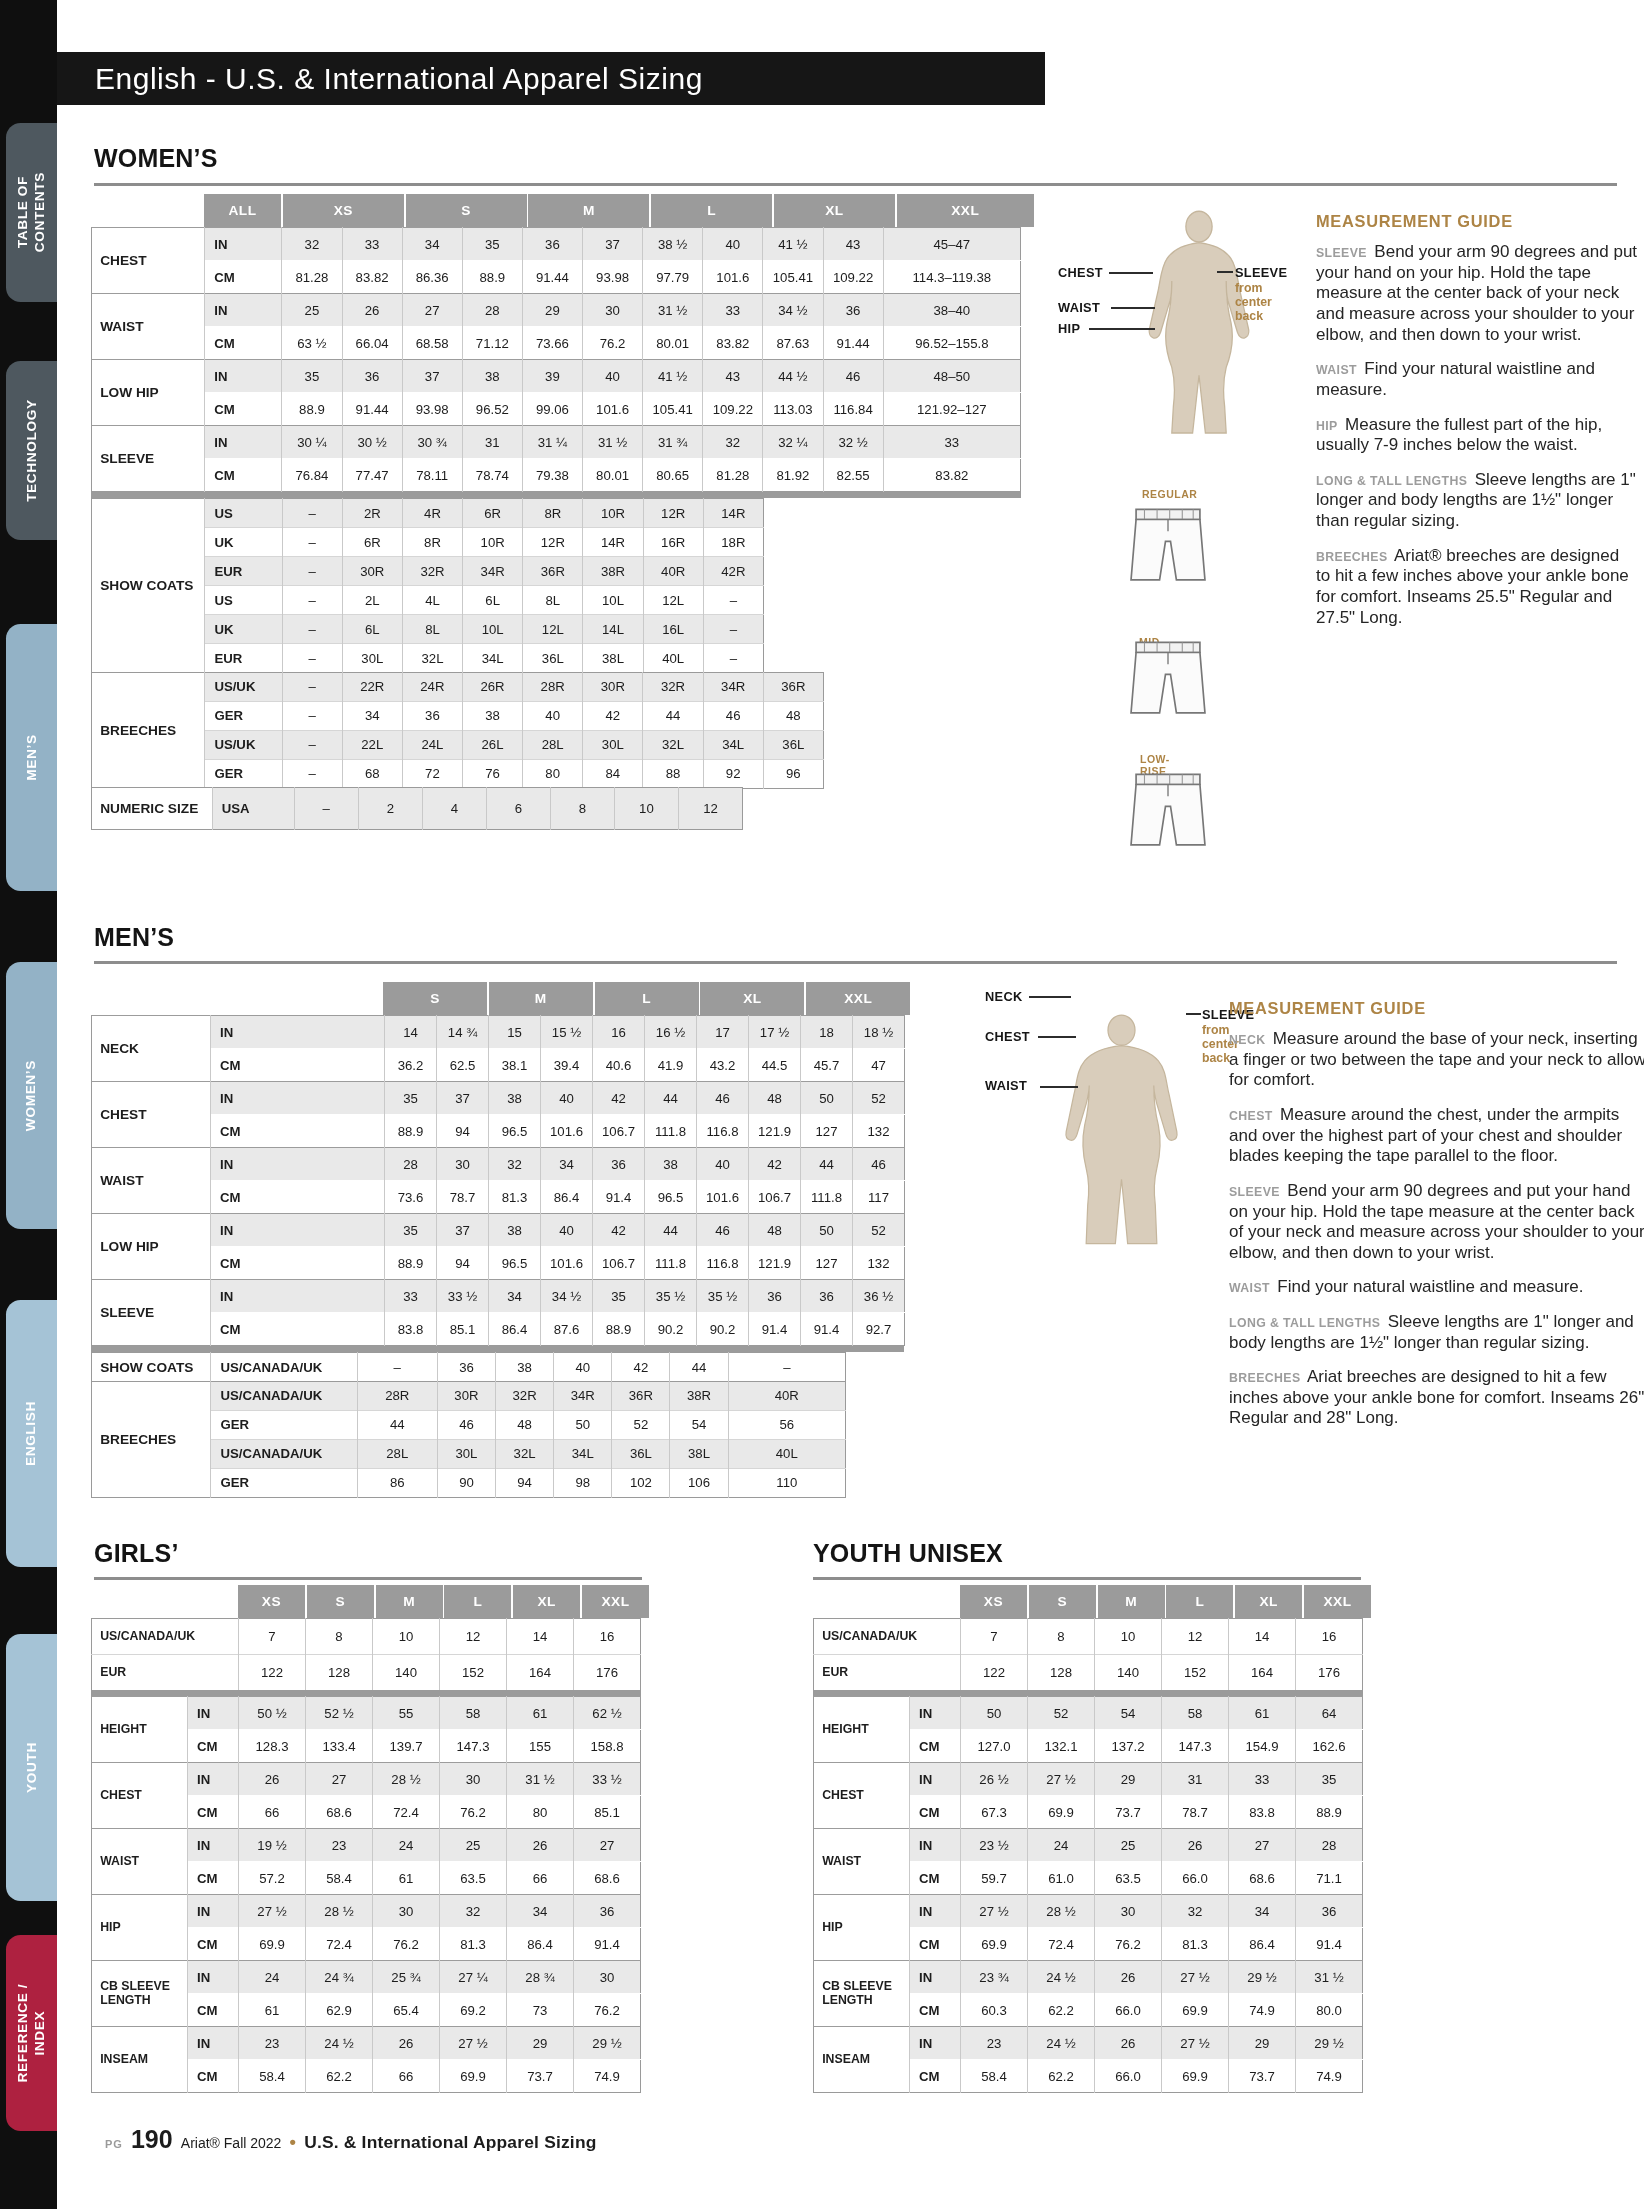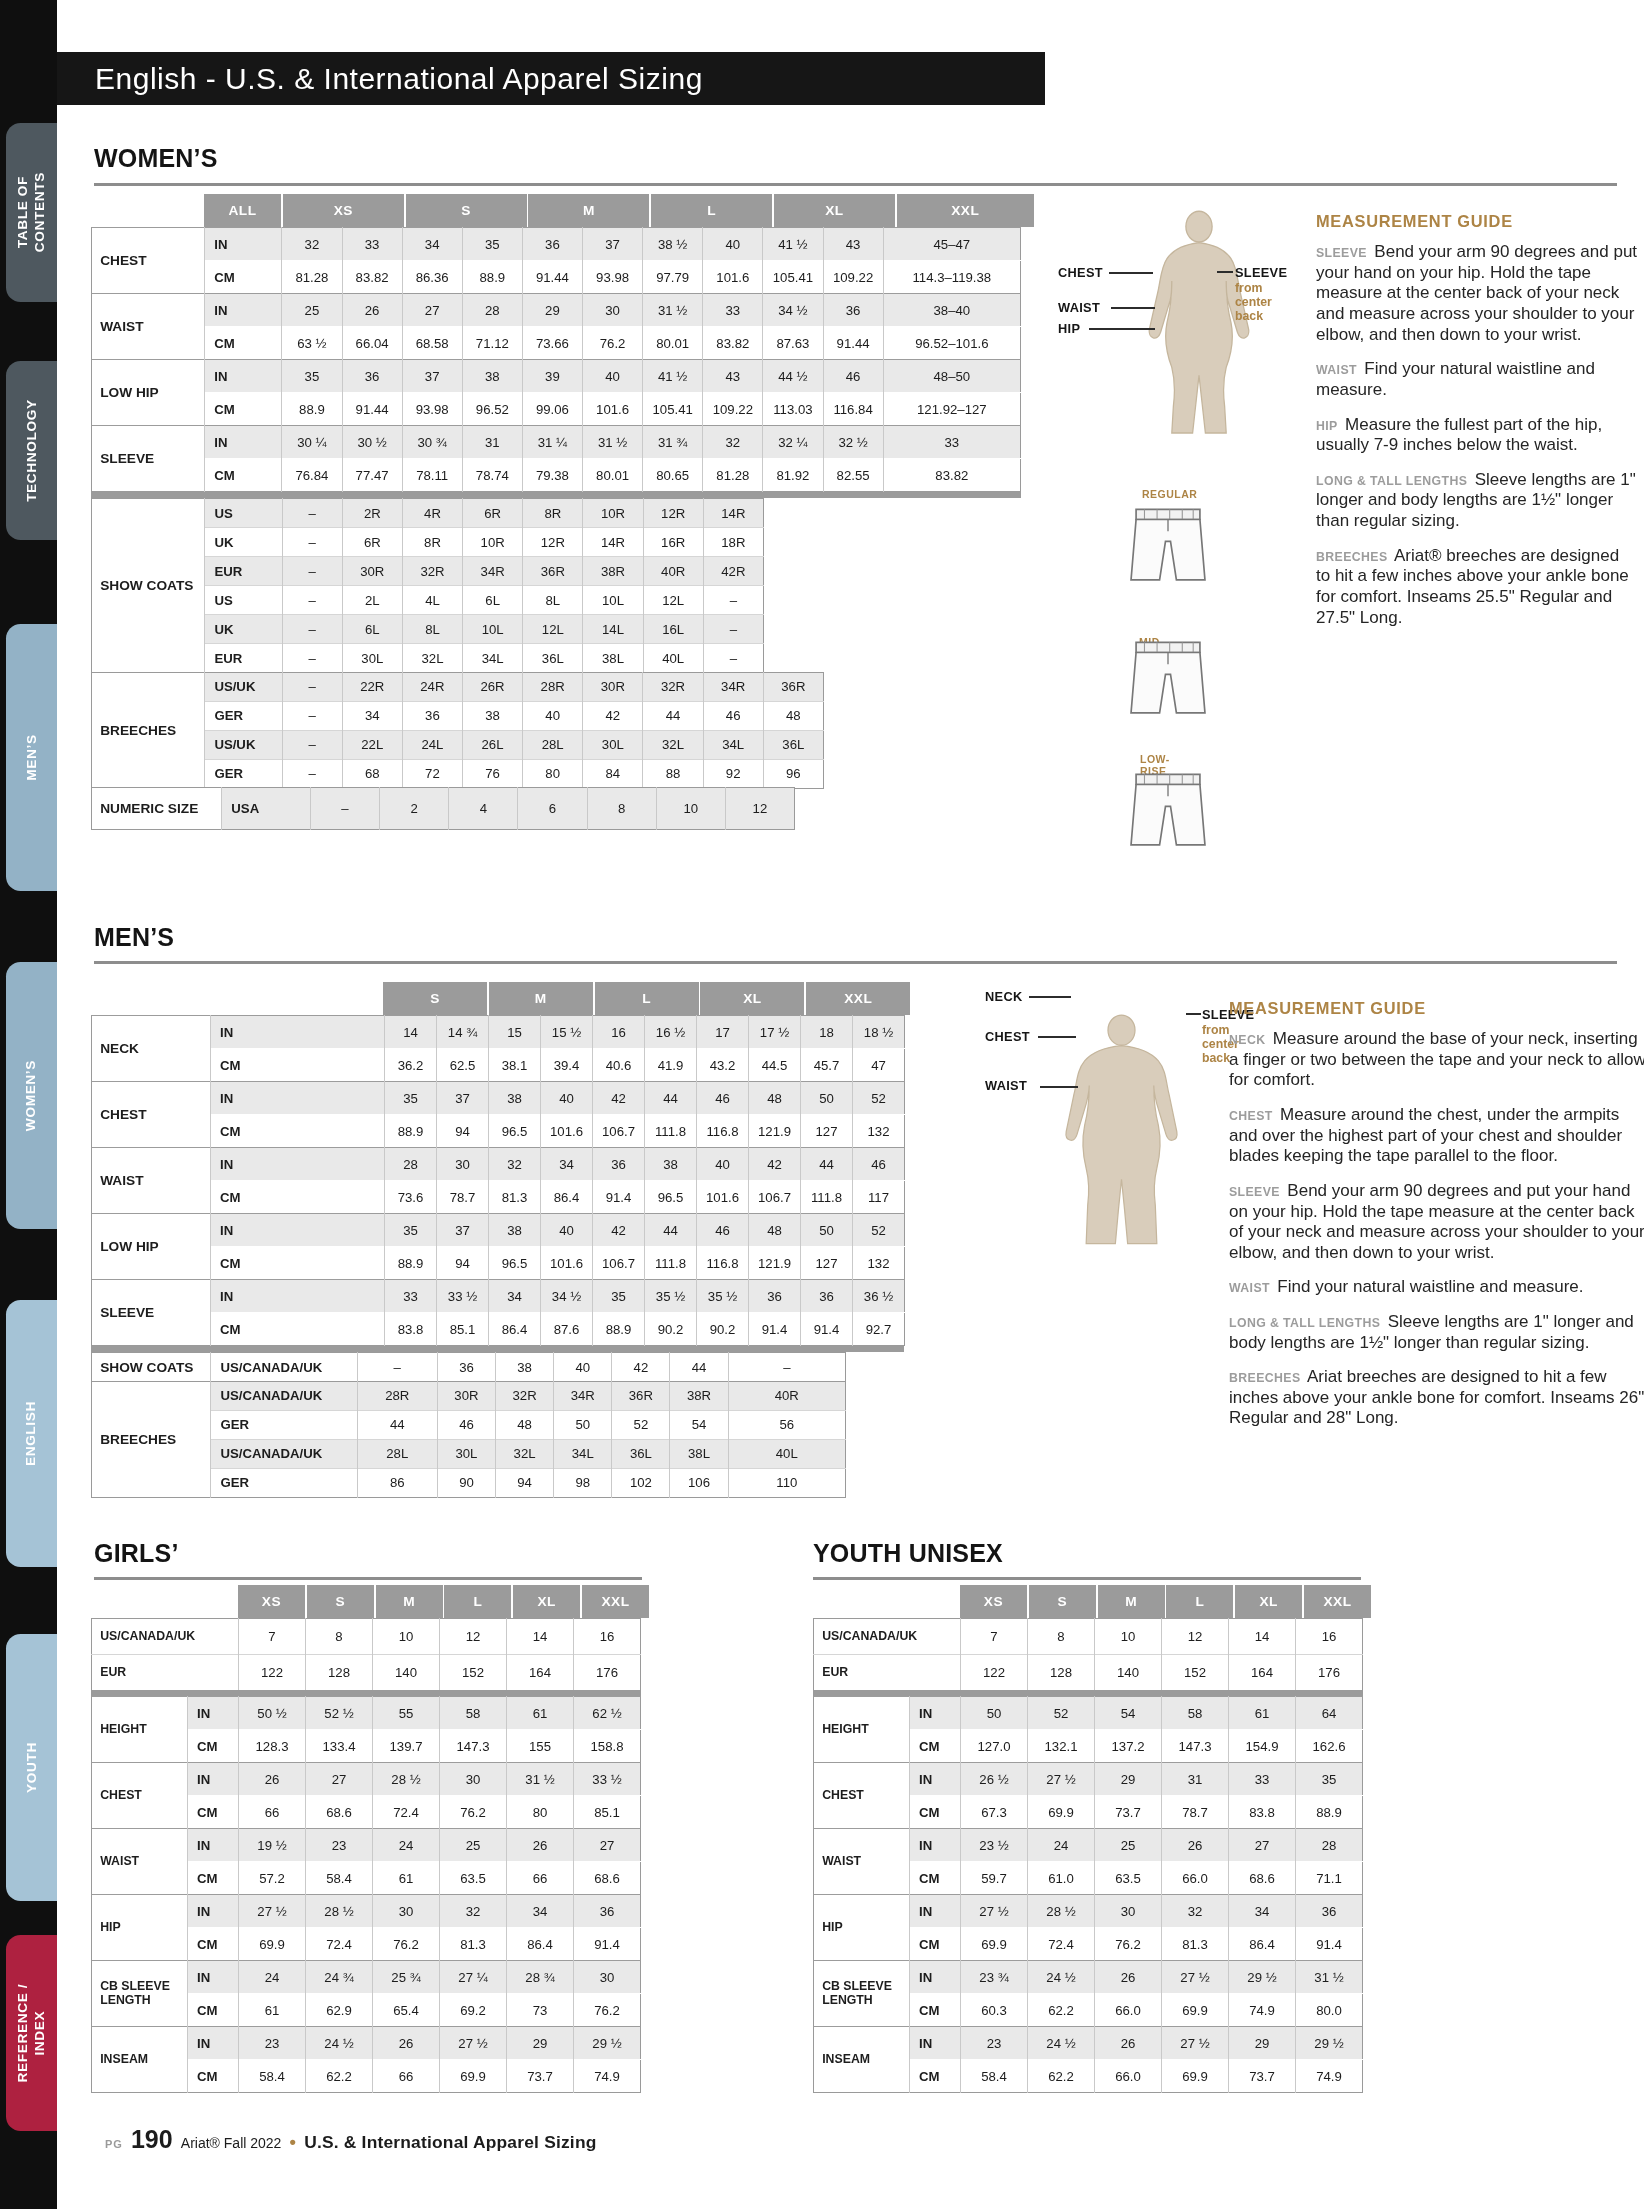--- a/index.html
+++ b/index.html
@@ -191,21 +191,21 @@
             <td class="val">63 ½</td>
             <td class="val">66.04</td>
             <td class="val">68.58</td>
             <td class="val">71.12</td>
             <td class="val">73.66</td>
             <td class="val">76.2</td>
             <td class="val">80.01</td>
             <td class="val">83.82</td>
             <td class="val">87.63</td>
             <td class="val">91.44</td>
-            <td class="val">96.52–101.6</td>
+            <td class="val">96.52–155.8</td>
           </tr>
           <tr class="stripe grp">
             <td class="lab" rowspan="2">LOW HIP</td>
             <td class="unit">IN</td>
             <td class="val">35</td>
             <td class="val">36</td>
             <td class="val">37</td>
             <td class="val">38</td>
             <td class="val">39</td>
             <td class="val">40</td>
@@ -403,21 +403,21 @@
             <td class="val">72</td>
             <td class="val">76</td>
             <td class="val">80</td>
             <td class="val">84</td>
             <td class="val">88</td>
             <td class="val">92</td>
             <td class="val">96</td>
           </tr>
         </tbody>
       </table>
-      <table class="sz sub numeric" style="margin-top: -1.8px; width: 704px;">
+      <table class="sz sub numeric" style="margin-top: -1.8px; width: 652px;">
         <colgroup>
           <col style="width: 113px;">
           <col style="width: 77px;">
           <col style="width: 60px;">
           <col style="width: 60px;">
           <col style="width: 60px;">
           <col style="width: 60px;">
           <col style="width: 60px;">
           <col style="width: 60px;">
           <col style="width: 60px;">

